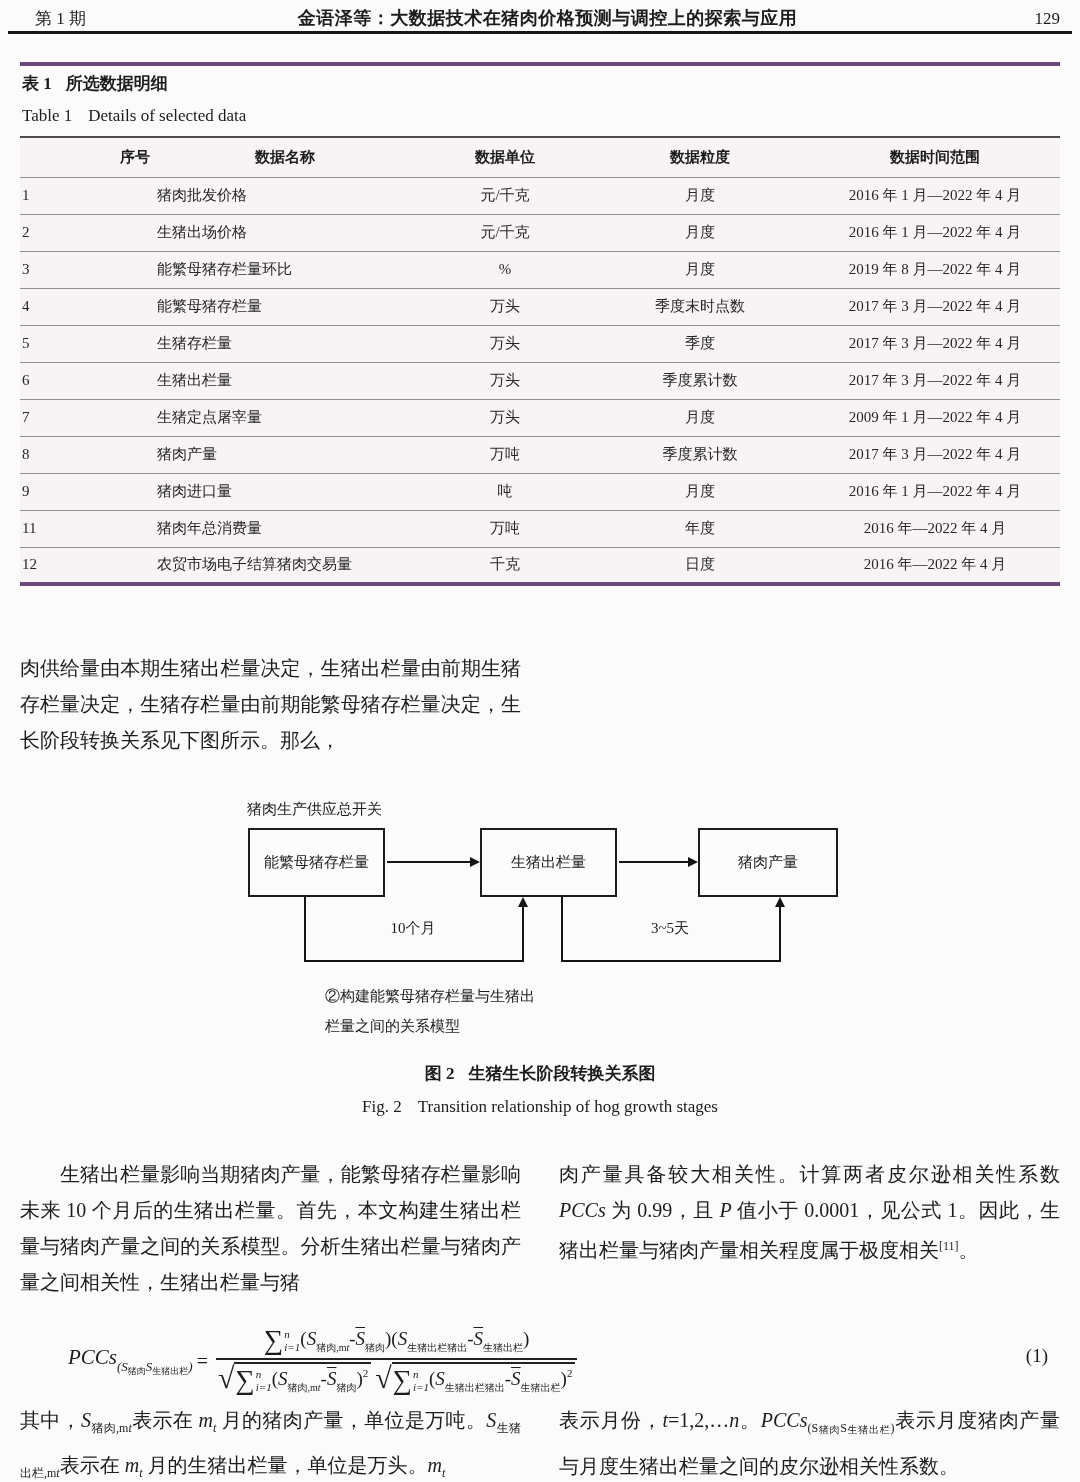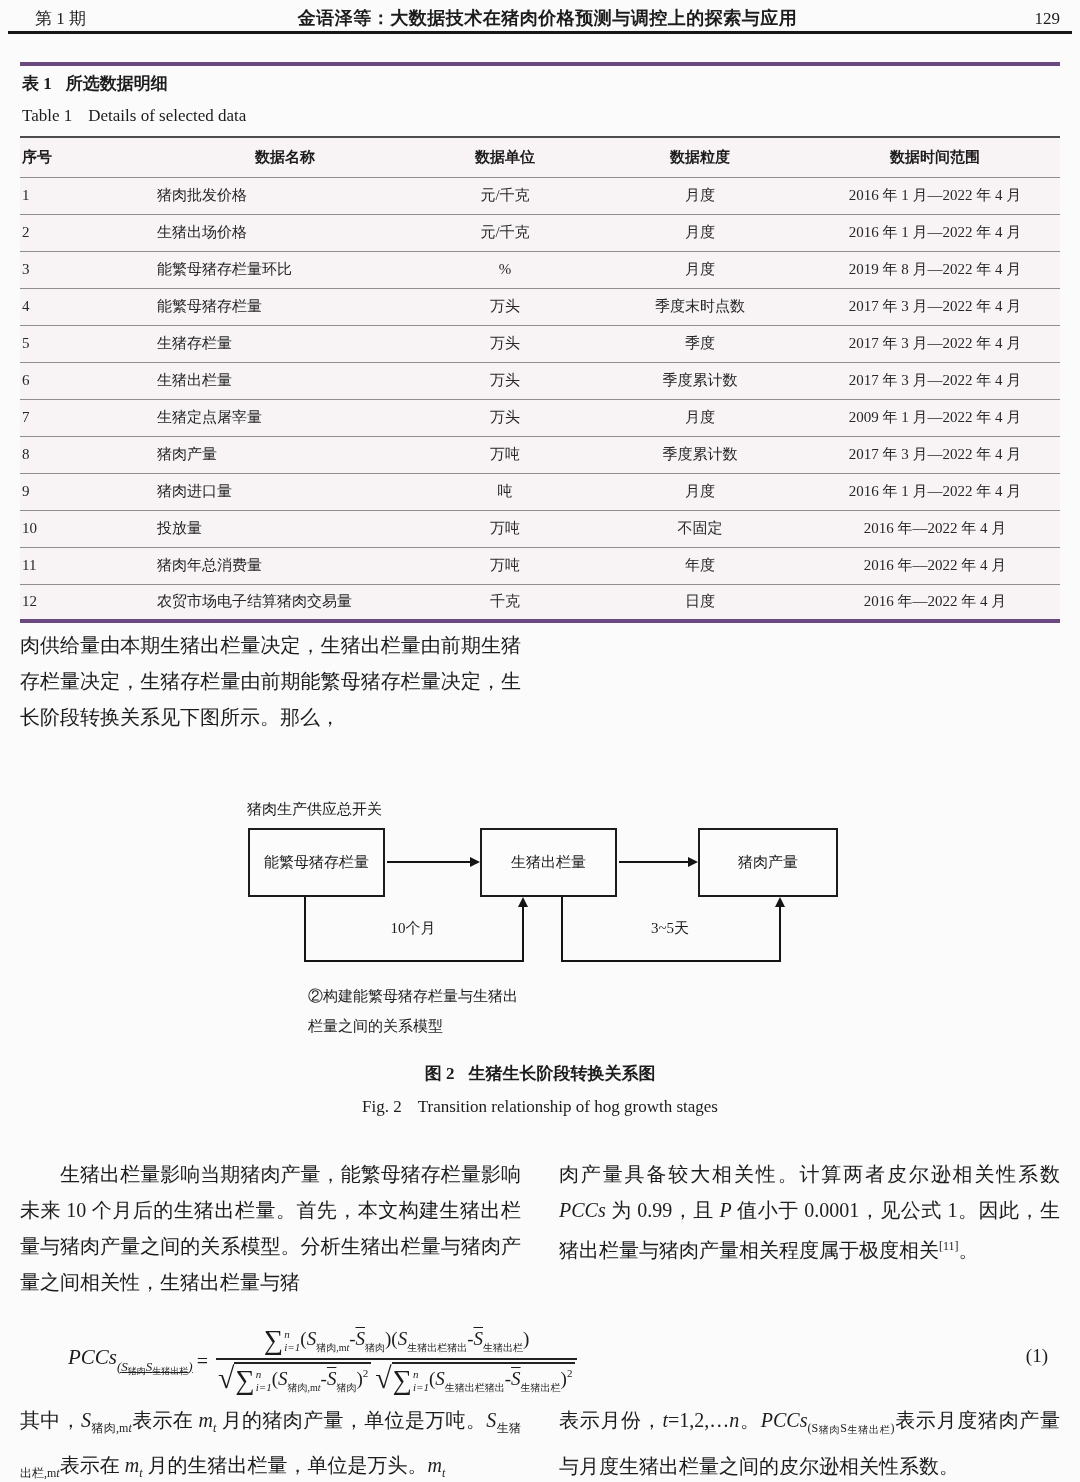--- a/index.html
+++ b/index.html
@@ -33,28 +33,28 @@
     font-size:15px;
   }
   .dtable col.c0 { width:130px; } .dtable col.c1 { width:270px; }
   .dtable col.c2 { width:170px; } .dtable col.c3 { width:220px; }
   .dtable col.c4 { width:250px; }
   .dtable thead tr { height:40px; }
   .dtable tbody tr { height:37px; }
   .dtable tr { border-bottom:1px solid #8f8f8f; }
   .dtable tbody tr:last-child { border-bottom:none; }
   .dtable th { font-weight:700; text-align:center; }
-  .dtable th.col0 { text-align:left; padding-left:2px; }
+  .dtable th.col0 { text-align:right; padding-left:2px; }
   .dtable td { text-align:center; color:#262626; }
   .dtable td.col0 { text-align:left; padding-left:2px; }
   .dtable td.col1 { text-align:left; padding-left:7px; }
   
   .cols { position:absolute; left:20px; width:1040px; display:flex; gap:38px; }
   .cols .col { width:501px; font-size:20px; line-height:36px; text-align:justify; }
-  .cols.p1 { top:627px;flex-direction:column; }
+  .cols.p1 { top:650px;flex-direction:column; }
   .cols.p2 { top:1156px; }
   .cols.notes { top:1402px; }
   .cols.notes .col { line-height:37px; }
   .indent { text-indent:2em; }
   .seg-cn {}
   .seg-it { font-style:italic; }
   .seg-sub { font-size:12px; vertical-align:-5px; }
   .seg-sub2 { font-size:10px; vertical-align:-6px; }
   .seg-isub { font-size:12px; font-style:italic; vertical-align:-5px; }
   .seg-sup { font-size:12px; vertical-align:7px; }
@@ -78,21 +78,21 @@
   .fig-note { position:absolute; width:250px; line-height:30px; font-size:15px; }
   
   .fig-cap-cn { position:absolute; top:1062px; left:0; width:1080px; text-align:center; font-size:17px; font-weight:700; }
   .fig-cap-cn .gap { display:inline-block; width:14px; }
   .fig-cap-en { position:absolute; top:1097px; left:0; width:1080px; text-align:center; font-size:17px; }
   .fig-cap-en .gap { display:inline-block; width:16px; }
   
   .formula { position:absolute; top:1313px; left:20px; width:1040px; height:96px; font-size:19px; font-family:"Liberation Serif", serif; }
   .f-row { position:absolute; left:48px; top:0; height:96px; display:flex; align-items:center; }
   .f-lhs { font-style:italic; font-size:21px; }
-  .f-lhs-sub { font-size:13px; font-style:italic; vertical-align:-7px;text-decoration:underline; }
+  .f-lhs-sub { font-size:13px; font-style:italic; vertical-align:-7px; }
   .f-lhs-sub .cjk { font-size:9px; font-style:normal; vertical-align:-3px; }
   .f-eq { margin:0 8px 0 4px; font-size:20px; }
   .frac { display:inline-block; text-align:center; vertical-align:middle; }
   .frac .num { display:block; border-bottom:2px solid #222; padding:0 10px 3px; }
   .frac .den { display:block; padding-top:2px; }
   .sum { display:inline-flex; align-items:center; vertical-align:middle; }
   .sum .sig { font-size:27px; line-height:1; }
   .sum .stack { display:inline-flex; flex-direction:column; align-items:flex-start; font-size:11px; font-style:italic; line-height:1.1; margin-left:1px; }
   .mi { font-style:italic; }
   .msub { font-size:10px; vertical-align:-6px; }
@@ -193,27 +193,20 @@
         <td class="col4">2017 年 3 月—2022 年 4 月</td>
       </tr>
       <tr>
         <td class="col0">9</td>
         <td class="col1">猪肉进口量</td>
         <td class="col2">吨</td>
         <td class="col3">月度</td>
         <td class="col4">2016 年 1 月—2022 年 4 月</td>
       </tr>
       <tr>
-        <td class="col0">10</td>
-        <td class="col1">投放量</td>
-        <td class="col2">万吨</td>
-        <td class="col3">不固定</td>
-        <td class="col4">2016 年—2022 年 4 月</td>
-      </tr>
-      <tr>
         <td class="col0">11</td>
         <td class="col1">猪肉年总消费量</td>
         <td class="col2">万吨</td>
         <td class="col3">年度</td>
         <td class="col4">2016 年—2022 年 4 月</td>
       </tr>
       <tr>
         <td class="col0">12</td>
         <td class="col1">农贸市场电子结算猪肉交易量</td>
         <td class="col2">千克</td>
@@ -245,21 +238,21 @@
   <div class="fline" style="left:502px;top:112px;width:2px;height:55px;"></div>
   <div class="arr-up" style="left:498px;top:102px;"></div>
   <div class="loop-label" style="left:348px;top:124px;">10个月</div>
 
   <div class="fline" style="left:541px;top:102px;width:2px;height:65px;"></div>
   <div class="fline" style="left:541px;top:165px;width:220px;height:2px;"></div>
   <div class="fline" style="left:759px;top:112px;width:2px;height:55px;"></div>
   <div class="arr-up" style="left:755px;top:102px;"></div>
   <div class="loop-label" style="left:605px;top:124px;">3~5天</div>
 
-  <div class="fig-note" style="left:288px;top:186px;">
+  <div class="fig-note" style="left:305px;top:186px;">
     <div>②构建能繁母猪存栏量与生猪出</div>
     <div>栏量之间的关系模型</div>
   </div>
 </div>
 
 <div class="fig-cap-cn"><span>图 2</span><span class="gap"></span><span>生猪生长阶段转换关系图</span></div>
 <div class="fig-cap-en"><span>Fig. 2</span><span class="gap"></span><span>Transition relationship of hog growth stages</span></div>
 
 <div class="cols p2">
   <div class="col indent">生猪出栏量影响当期猪肉产量，能繁母猪存栏量影响未来 10 个月后的生猪出栏量。首先，本文构建生猪出栏量与猪肉产量之间的关系模型。分析生猪出栏量与猪肉产量之间相关性，生猪出栏量与猪</div>

